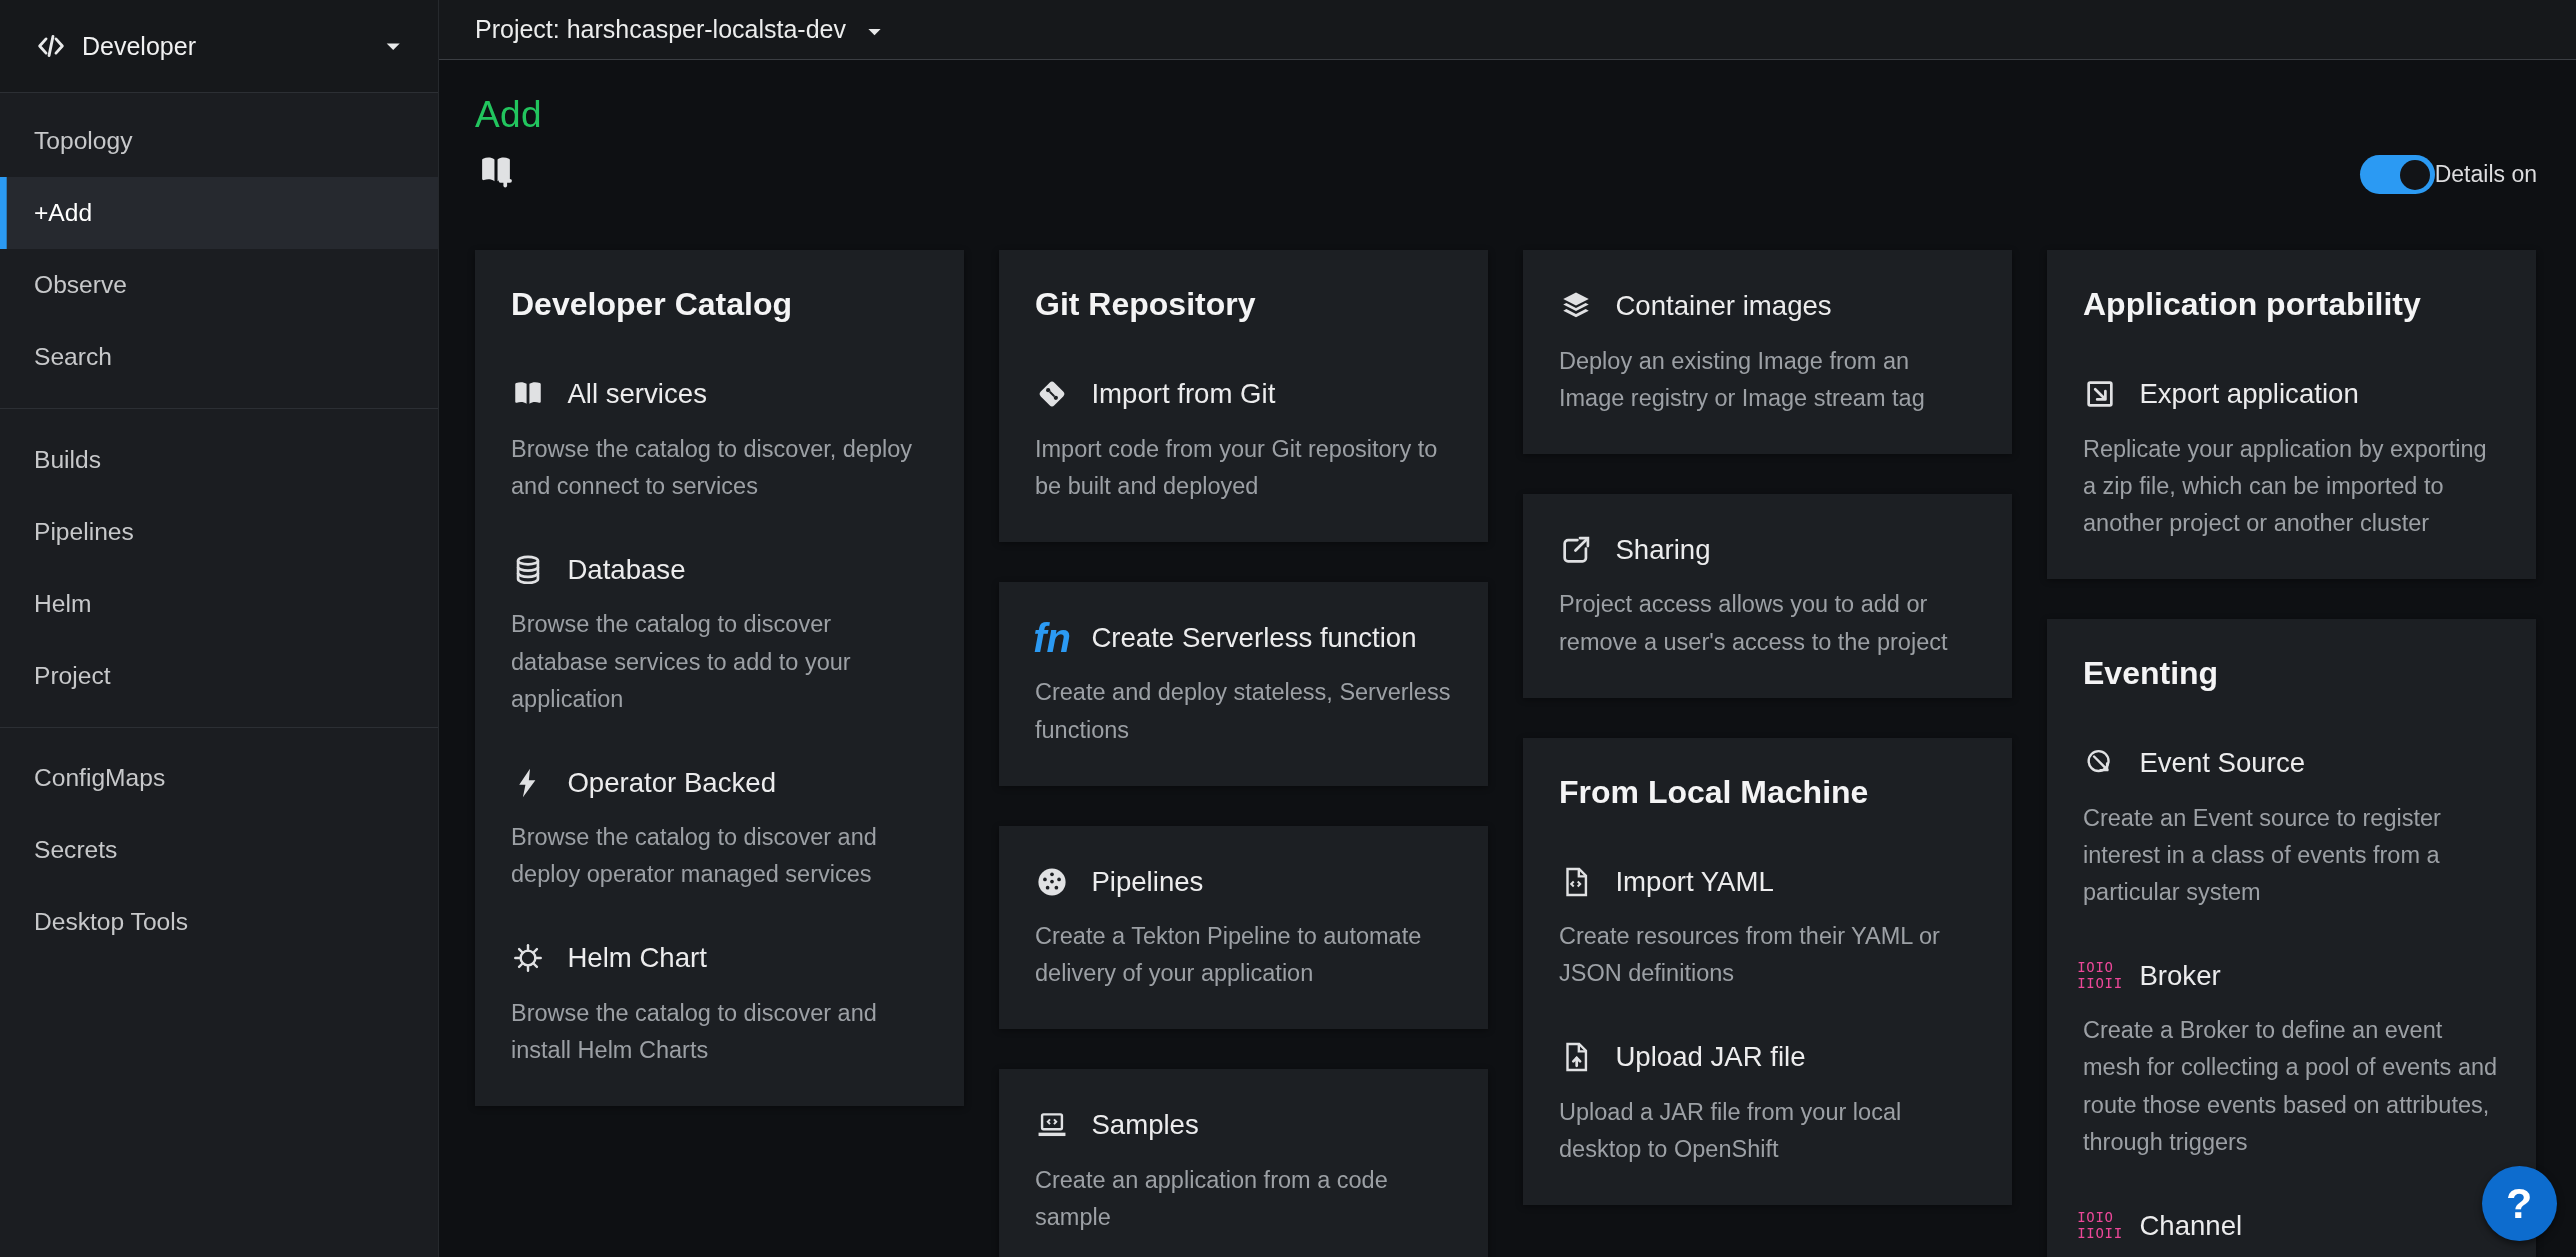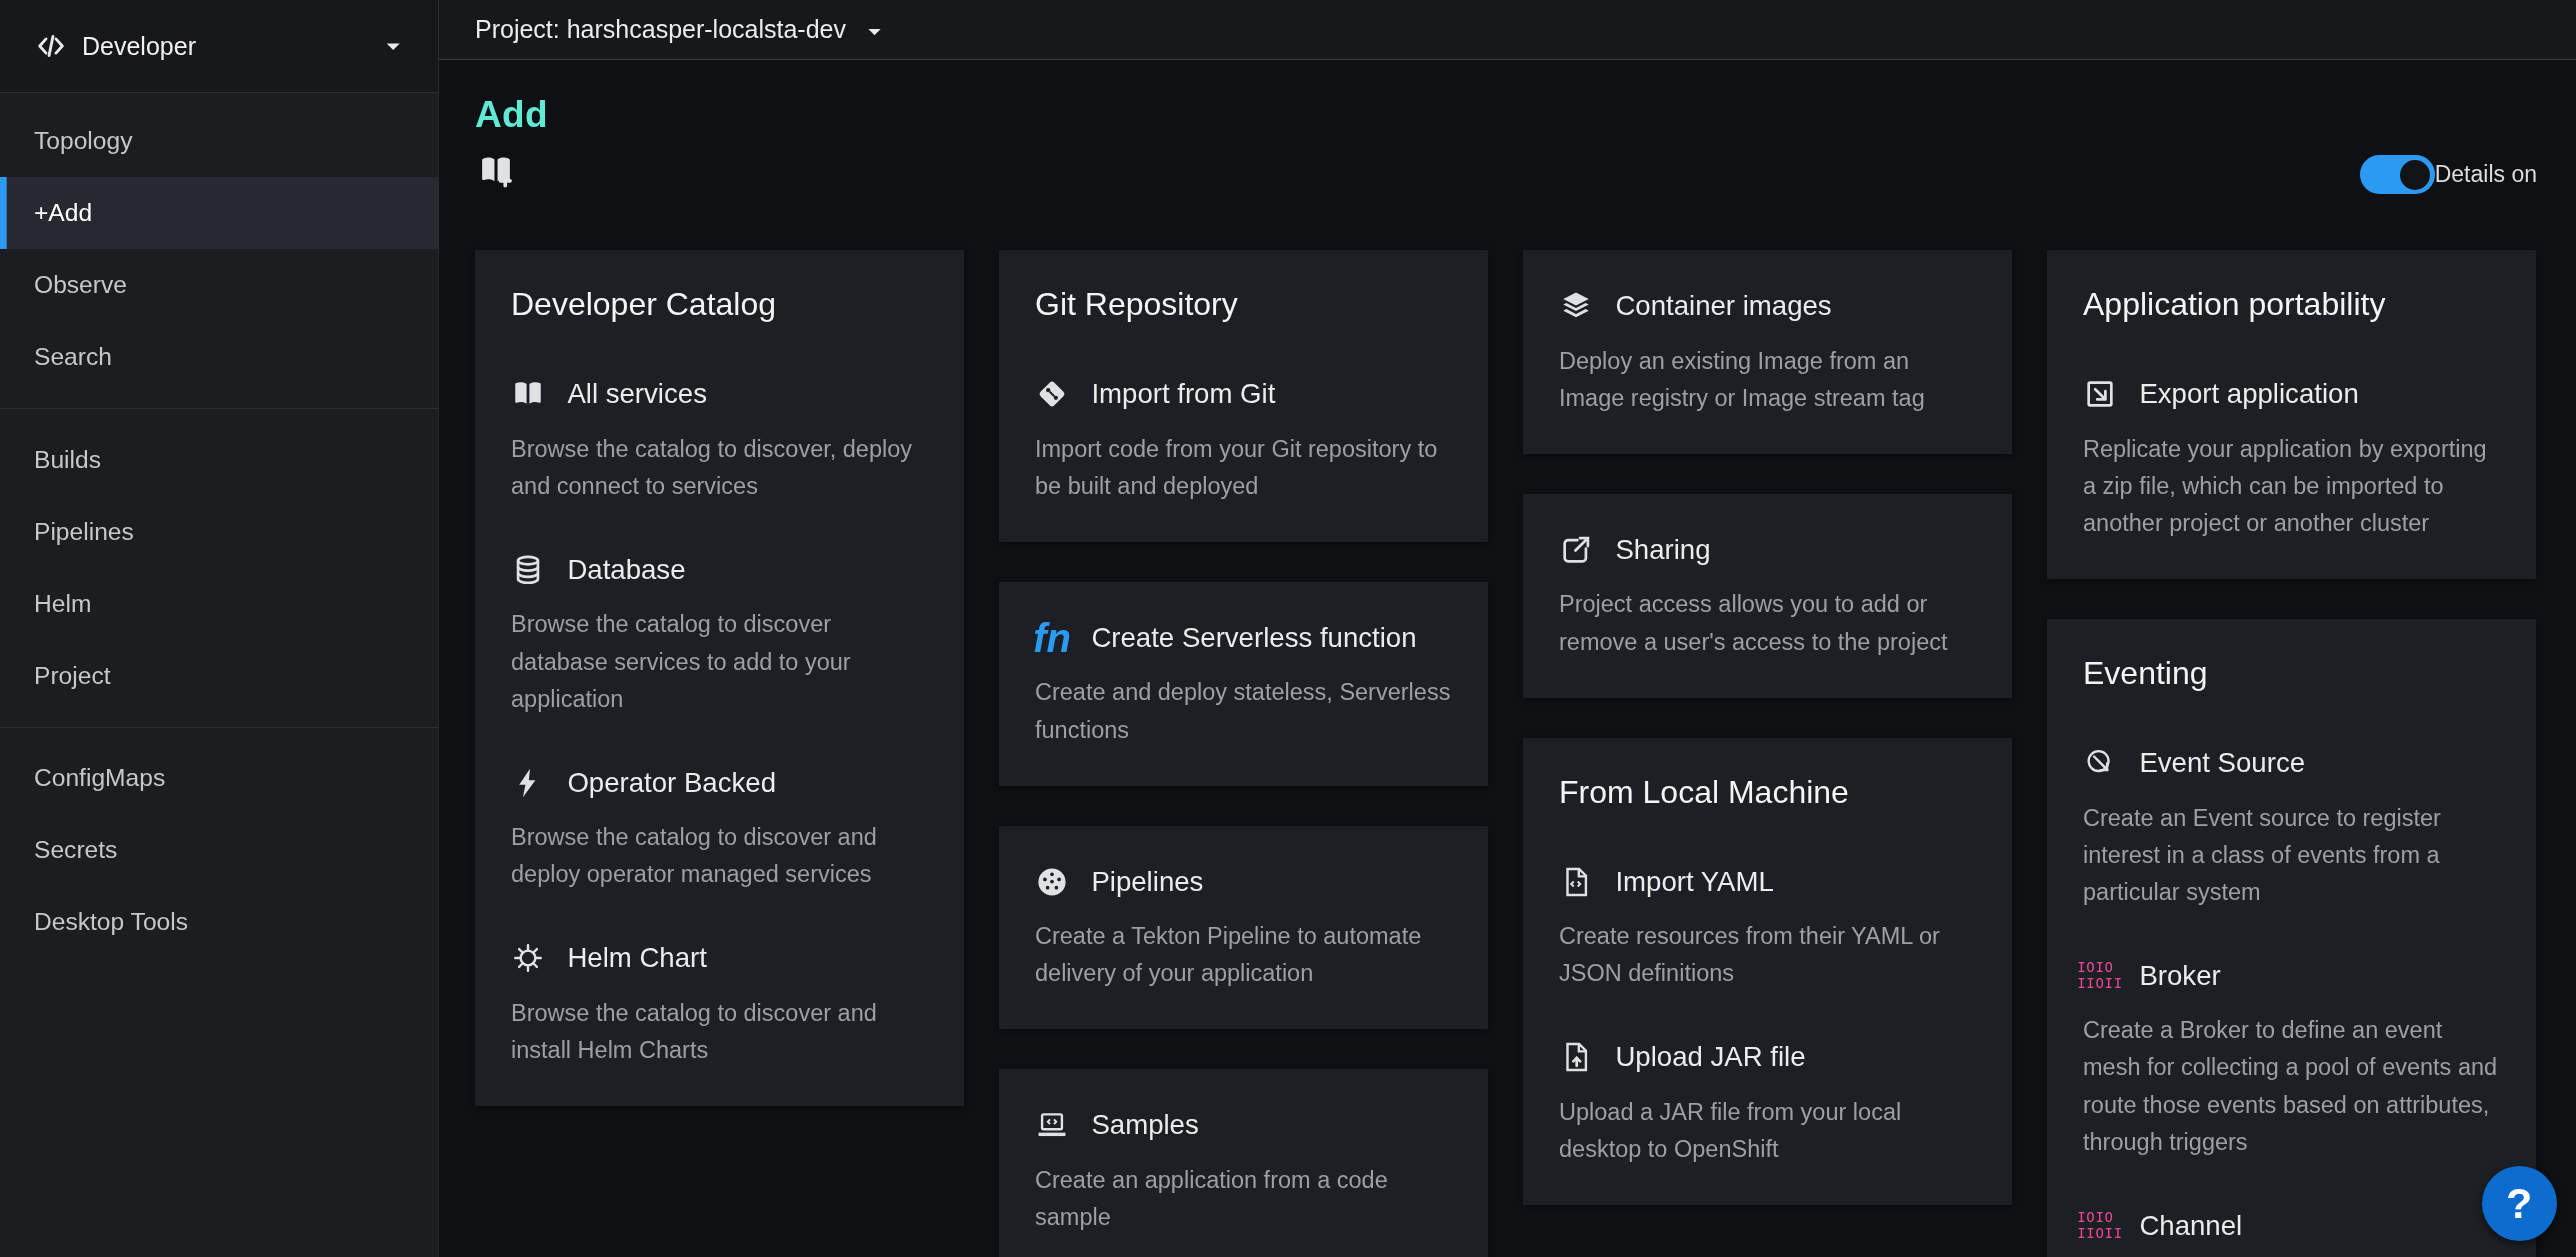--- a/index.html
+++ b/index.html
@@ -24,32 +24,32 @@
   .nav-divider{height:0.7px;background:var(--line-soft);margin:15px 0}
 
   
   .main{flex:1;display:flex;flex-direction:column;min-width:0}
   .topbar{height:60px;flex:none;background:var(--mast);border-bottom:0.7px solid var(--line);
     display:flex;align-items:center;padding:0 36px}
   .project-selector{display:flex;align-items:center;gap:18px;font-size:25px;color:#eceded;cursor:pointer}
   .project-caret{width:21px;height:21px;color:#e8e9ea}
 
   .content{flex:1;position:relative;background:var(--bg);padding:34px 36px 0;overflow:hidden}
-  .page-title{font-size:37px;font-weight:700;color:#5eead4;letter-spacing:0.4px}
+  .page-title{font-size:37px;font-weight:400;color:#22c55e;letter-spacing:0.4px}
   .quickstart-btn{margin-top:16.4px;width:42px;height:37px;color:#b9babc;cursor:pointer;display:inline-flex}
   .details-toggle{position:absolute;top:95px;right:39px;display:flex;align-items:center;}
   .toggle-pill{width:75px;height:39px;border-radius:19.4px;background:var(--accent);position:relative;cursor:pointer;flex:none}
   .toggle-knob{position:absolute;top:4.5px;right:4.5px;width:30px;height:30px;border-radius:50%;background:#121417}
   .toggle-label{font-size:23px;color:#dddddf}
 
   
   .grid{display:flex;gap:35px;margin-top:58px;align-items:flex-start}
   .col{width:489px;flex:none;display:flex;flex-direction:column;gap:40px}
   .card{background:var(--card);padding:33px 36px 37px;box-shadow:0 2.2px 6.7px rgba(0,0,0,.45)}
-  .card-title{font-size:32px;font-weight:400;color:#f4f4f5;margin:3px 0 54px}
+  .card-title{font-size:32px;font-weight:700;color:#f4f4f5;margin:3px 0 54px}
   .card > .item:first-child{margin-top:6px}
   .item + .item{margin-top:48px}
   .item-header{display:flex;align-items:center;gap:22.4px;font-size:27.6px;font-weight:500;color:#ececed;cursor:pointer}
   .item-icon{width:34px;height:34px;display:flex;align-items:center;justify-content:center;color:#e0e1e3;flex:none}
   .item-icon svg{width:100%;height:100%}
   .item-desc{margin-top:19.4px;font-size:23.5px;line-height:1.58;color:var(--muted)}
 
   .fn-glyph{font-style:italic;font-weight:700;font-size:40px;color:var(--accent);line-height:1}
   .binary-glyph{font-family:"DejaVu Sans Mono",monospace;font-size:14px;line-height:1.12;letter-spacing:0.7px;color:#ec4899;font-weight:400;white-space:nowrap}
 

